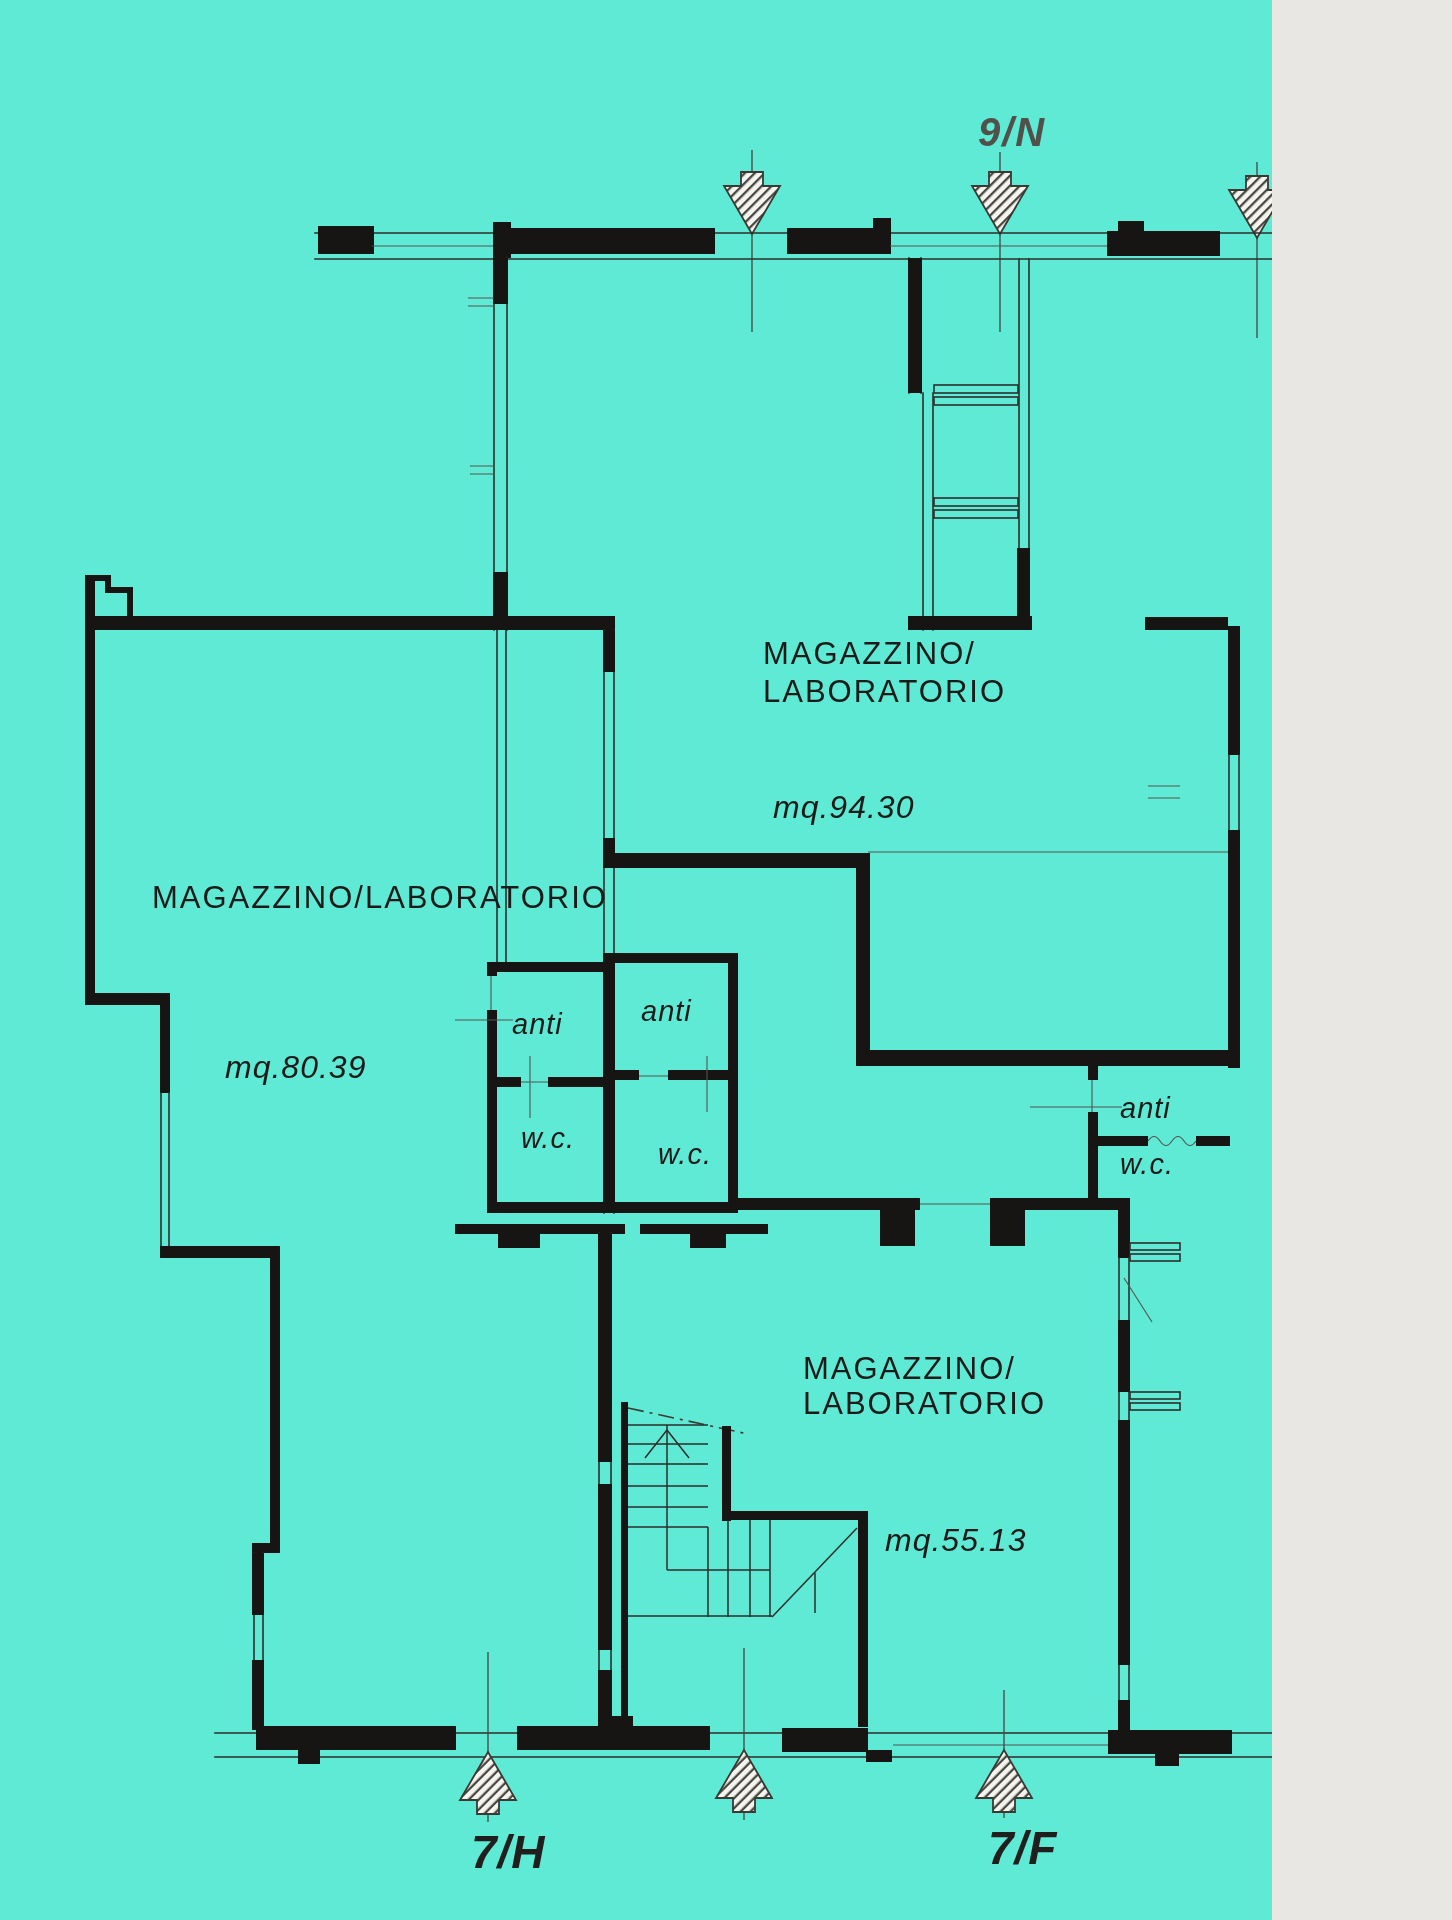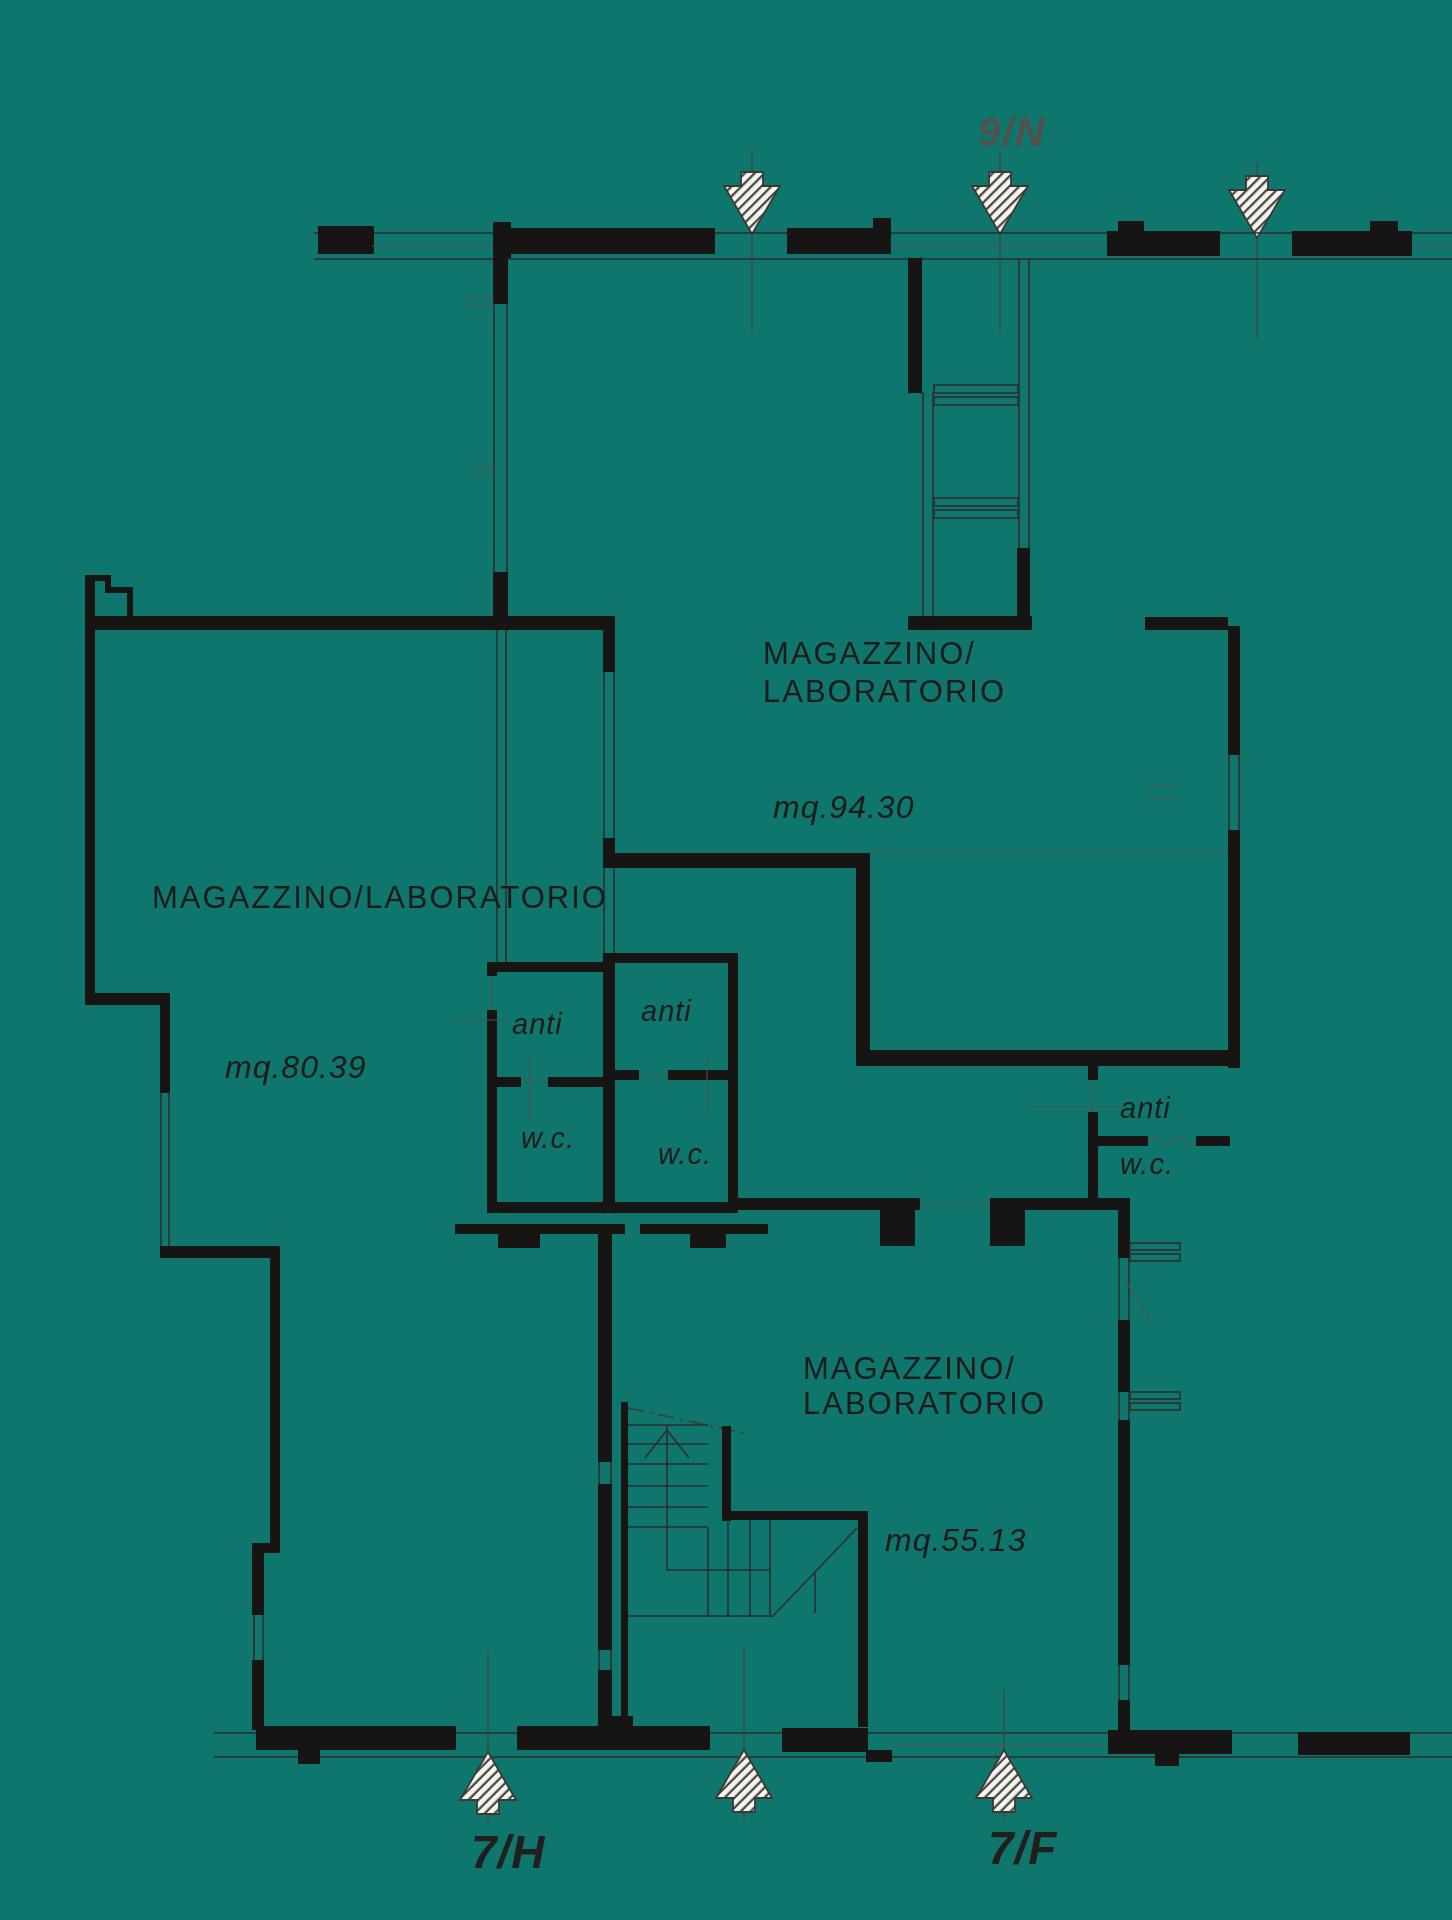--- a/index.html
+++ b/index.html
@@ -1,19 +1,19 @@
 <!DOCTYPE html>
 <html><head>
 <meta charset="utf-8">
 <style>
   html,body{margin:0;padding:0;background:#e8e7e3;}
   .sheet{
     position:relative;
-    width:1452px;height:1920px;
-    background:#0f766e;
+    width:1272px;height:1920px;
+    background:#5eead4;
     overflow:hidden;
     font-family:"Liberation Sans", sans-serif;
   }
   svg{position:absolute;left:0;top:0;}
   .thin{stroke:#2e2d2b;stroke-width:1.6;fill:none;stroke-linecap:square;}
   .hair{stroke:#55534f;stroke-width:1.1;fill:none;}
   .ref{stroke:#45443f;stroke-width:1.3;fill:none;}
   .dashdot{stroke:#3c3b37;stroke-width:1.6;fill:none;stroke-dasharray:16 6 3 6;}
   .thick{fill:#161513;stroke:none;}
   .med{stroke:#161513;stroke-width:6;fill:none;stroke-linecap:square;}

